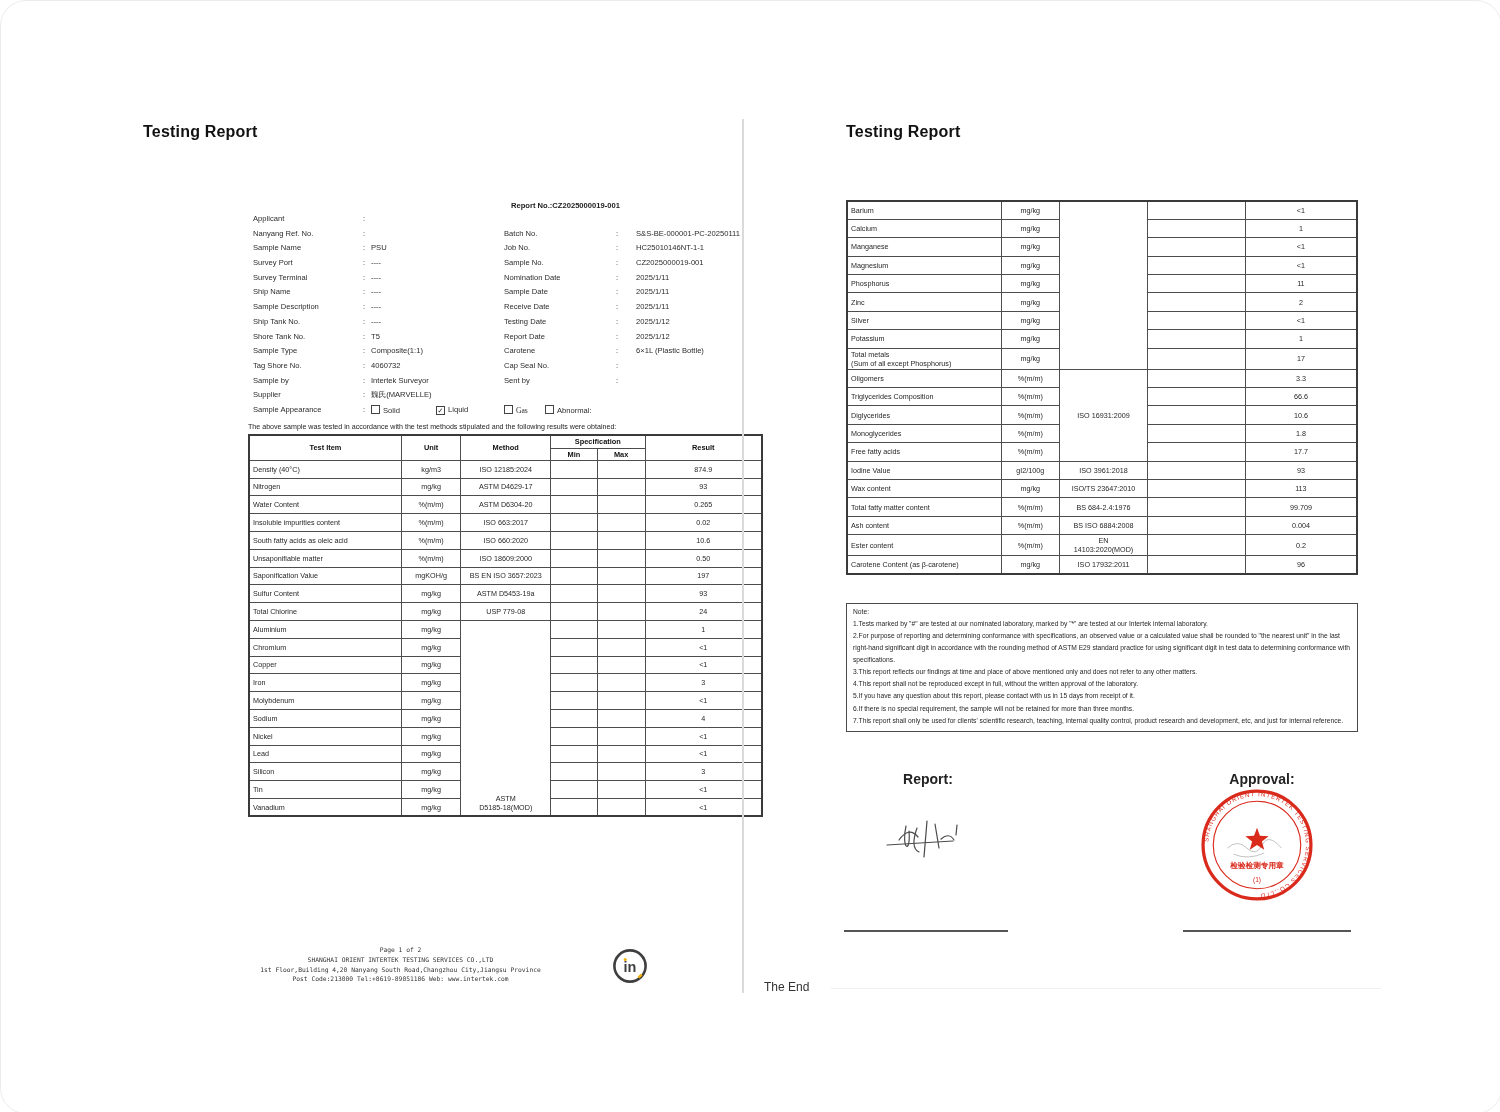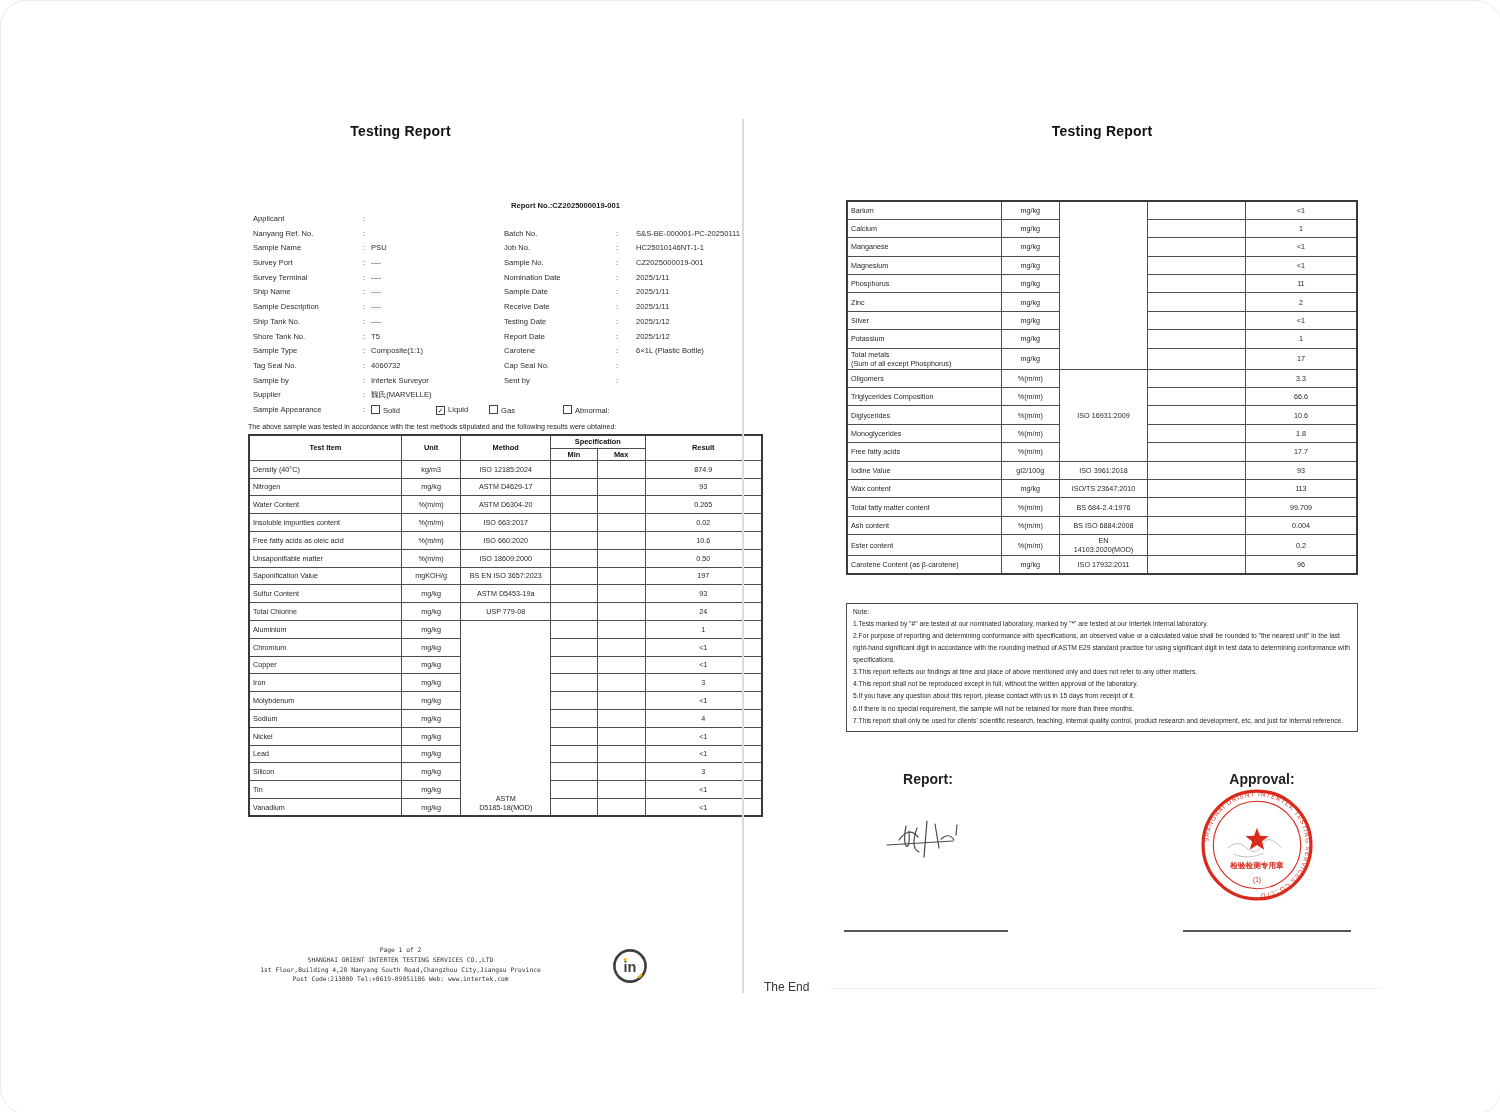--- a/index.html
+++ b/index.html
@@ -3,37 +3,37 @@
 <meta charset="utf-8">
 <style>
   html,body{margin:0;padding:0;background:#fff;}
   .canvas{position:relative;width:1500px;height:1112px;background:#fff;border:1px solid #ececec;
           border-radius:26px;overflow:hidden;font-family:"Liberation Sans",sans-serif;color:#222;}
   .page{position:absolute;top:0;height:1112px;}
   #page1{left:105px;width:625px;}
   #page2{left:750px;width:650px;}
   .divider{position:absolute;left:741px;top:118px;width:2px;height:874px;background:#dadada;}
 
-  .doc-title{position:absolute;top:122px;font-size:14px;font-weight:700;color:#111;text-align:center;letter-spacing:.2px;}
+  .doc-title{position:absolute;top:122px;font-size:16px;font-weight:700;color:#111;text-align:left;letter-spacing:.2px;}
   #page1 .doc-title{left:37px;width:515px;}
   #page2 .doc-title{left:95px;width:512px;}
 
   .report-no{position:absolute;top:200px;left:405px;font-size:7.6px;font-weight:700;color:#1c1c1c;}
 
   .info-block{position:absolute;top:213px;left:147px;width:520px;font-size:7.6px;color:#2b2b2b;}
   .info-row{position:relative;height:14.7px;}
   .info-row span{position:absolute;top:0;white-space:nowrap;}
   .l-label{left:0;}
   .l-colon{left:110px;}
   .l-value{left:118px;}
   .r-label{left:251px;}
   .r-colon{left:363px;}
   .r-value{left:371px;padding-left:12px;}
   .opt{position:absolute;top:0;}
-  .opt-0{left:118px;}.opt-1{left:183px;}.opt-2{left:236px;}.opt-3{left:310px;text-align:center;}
+  .opt-0{left:118px;}.opt-1{left:183px;}.opt-2{left:251px;font-family:Liberation Serif, serif;}.opt-3{left:292px;text-align:center;}
   .cb{display:inline-block;width:7px;height:7px;border:1px solid #444;margin-right:3px;vertical-align:-1px;
       line-height:7px;font-size:7px;text-align:center;color:#222;position:static !important;}
   .opt > span:last-child{position:static;}
 
   .intro-line{position:absolute;top:422px;left:142px;width:520px;font-size:7.1px;color:#242424;}
 
   .rtable{position:absolute;border-collapse:collapse;table-layout:fixed;font-size:7.2px;color:#262626;background:#fff;}
   .rtable th,.rtable td{border:1px solid #4d4d4d;padding:1px 3px;text-align:center;white-space:pre-line;line-height:1.25;overflow:hidden;}
   .rtable{border:2px solid #3a3a3a;}
   .rtable th{font-weight:700;font-size:7.4px;color:#111;}
@@ -147,21 +147,21 @@
         </div>
         <div class="info-row">
           <span class="l-label">Sample Type</span>
           <span class="l-colon">:</span>
           <span class="l-value">Composite(1:1)</span>
           <span class="r-label">Carotene</span>
           <span class="r-colon">:</span>
           <span class="r-value">6×1L (Plastic Bottle)</span>
         </div>
         <div class="info-row">
-          <span class="l-label">Tag Seal No.</span>
+          <span class="l-label">Tag Shore No.</span>
           <span class="l-colon">:</span>
           <span class="l-value">4060732</span>
           <span class="r-label">Cap Seal No.</span>
           <span class="r-colon">:</span>
           <span class="r-value"></span>
         </div>
         <div class="info-row">
           <span class="l-label">Sample by</span>
           <span class="l-colon">:</span>
           <span class="l-value">Intertek Surveyor</span>
@@ -235,21 +235,21 @@
           </tr>
           <tr>
             <td class="col-item">Insoluble impurities content</td>
             <td class="col-unit">%(m/m)</td>
             <td class="col-method">ISO 663:2017</td>
             <td class="col-min"></td>
             <td class="col-max"></td>
             <td class="col-result">0.02</td>
           </tr>
           <tr>
-            <td class="col-item">Free fatty acids as oleic acid</td>
+            <td class="col-item">South fatty acids as oleic acid</td>
             <td class="col-unit">%(m/m)</td>
             <td class="col-method">ISO 660:2020</td>
             <td class="col-min"></td>
             <td class="col-max"></td>
             <td class="col-result">10.6</td>
           </tr>
           <tr>
             <td class="col-item">Unsaponifiable matter</td>
             <td class="col-unit">%(m/m)</td>
             <td class="col-method">ISO 18609:2000</td>

